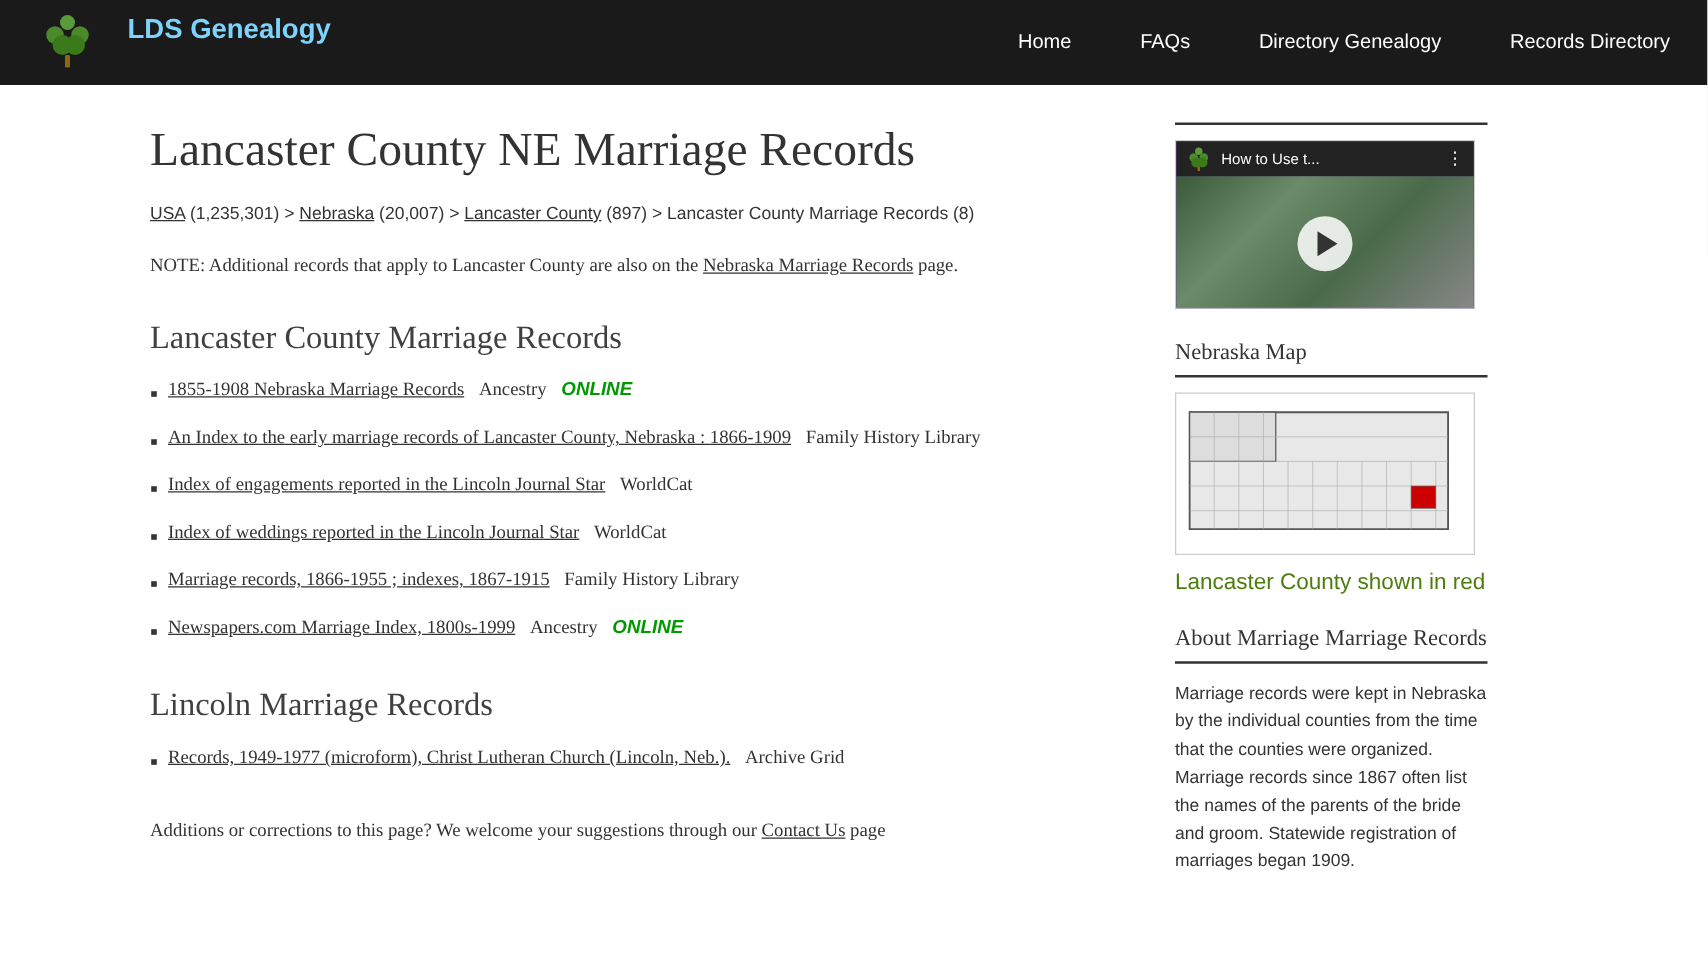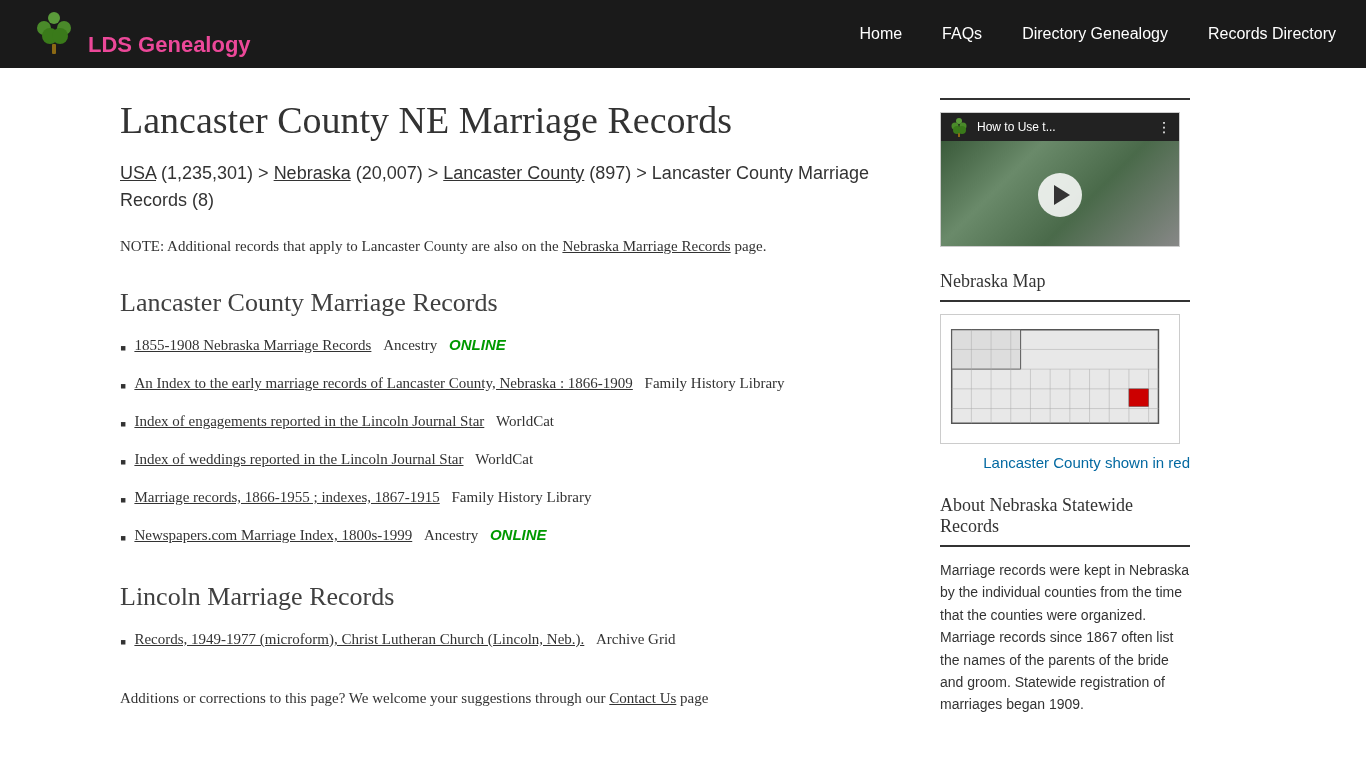--- a/index.html
+++ b/index.html
@@ -8,36 +8,36 @@
     
     nav {
       background: #1a1a1a;
       display: flex;
       align-items: center;
       padding: 0 30px;
       height: 68px;
     }
     .nav-logo {
       display: flex;
-      align-items: flex-end;
-      gap: 10px;
-      color: #ec4899;
+      align-items: flex-start;
+      gap: 24px;
+      color: #7dd3fc;
       font-size: 22px;
       font-weight: bold;
       font-family: Arial, sans-serif;
       text-decoration: none;
       flex: 1;
     }
     .tree-icon {
       width: 48px;
       height: 48px;
     }
     .nav-links {
       display: flex;
-      gap: 40px;
+      gap: 55px;
       list-style: none;
       text-align: right;
     }
     .nav-links a {
       color: white;
       text-decoration: none;
       font-family: Arial, sans-serif;
       font-size: 16px;
     }
 
@@ -67,21 +67,21 @@
     .page-title {
       font-size: 38px;
       font-weight: normal;
       color: #333;
       margin-bottom: 18px;
       font-family: Georgia, serif;
     }
 
     
     .breadcrumbs {
-      font-size: 18px;
+      font-size: 14px;
       margin-bottom: 8px;
       font-family: Arial, sans-serif;
       line-height: 1.5;
     }
     .breadcrumbs a {
       color: #333;
       text-decoration: underline;
     }
     .breadcrumb-block {
       margin-bottom: 20px;
@@ -224,25 +224,24 @@
       border-left: 16px solid #333;
       margin-left: 3px;
     }
 
     
     .map-container {
       width: 240px;
       margin-bottom: 6px;
     }
     .map-caption {
-      font-size: 15px;
-      font-family: Arial, sans-serif;
-      color: #0369a1;
+      font-size: 18px;
+      font-family: Arial, sans-serif;
+      color: #4d7c0f;
       margin-top: 4px;
-      text-align: right;
     }
 
     
     .about-text {
       font-size: 14px;
       font-family: Arial, sans-serif;
       line-height: 1.6;
       color: #333;
     }
   </style>
@@ -375,20 +374,20 @@
             <line x1="10" y1="75" x2="220" y2="75" stroke="#aaa" stroke-width="0.5"></line>
             <line x1="10" y1="95" x2="220" y2="95" stroke="#aaa" stroke-width="0.5"></line>
 
             <rect x="190" y="75" width="20" height="18" fill="#cc0000" stroke="#555" stroke-width="0.5"></rect>
           </svg>
         </div>
         <p class="map-caption">Lancaster County shown in red</p>
       </div>
 
       <div class="sidebar-section">
-        <h3 class="sidebar-heading">About Nebraska Statewide Records</h3>
+        <h3 class="sidebar-heading">About Marriage Marriage Records</h3>
         <hr class="sidebar-divider">
         <p class="about-text">Marriage records were kept in Nebraska by the individual counties from the time that the counties were organized. Marriage records since 1867 often list the names of the parents of the bride and groom. Statewide registration of marriages began 1909.</p>
       </div>
 
     </div>
   </div>
 </div>
 
 </body></html>

